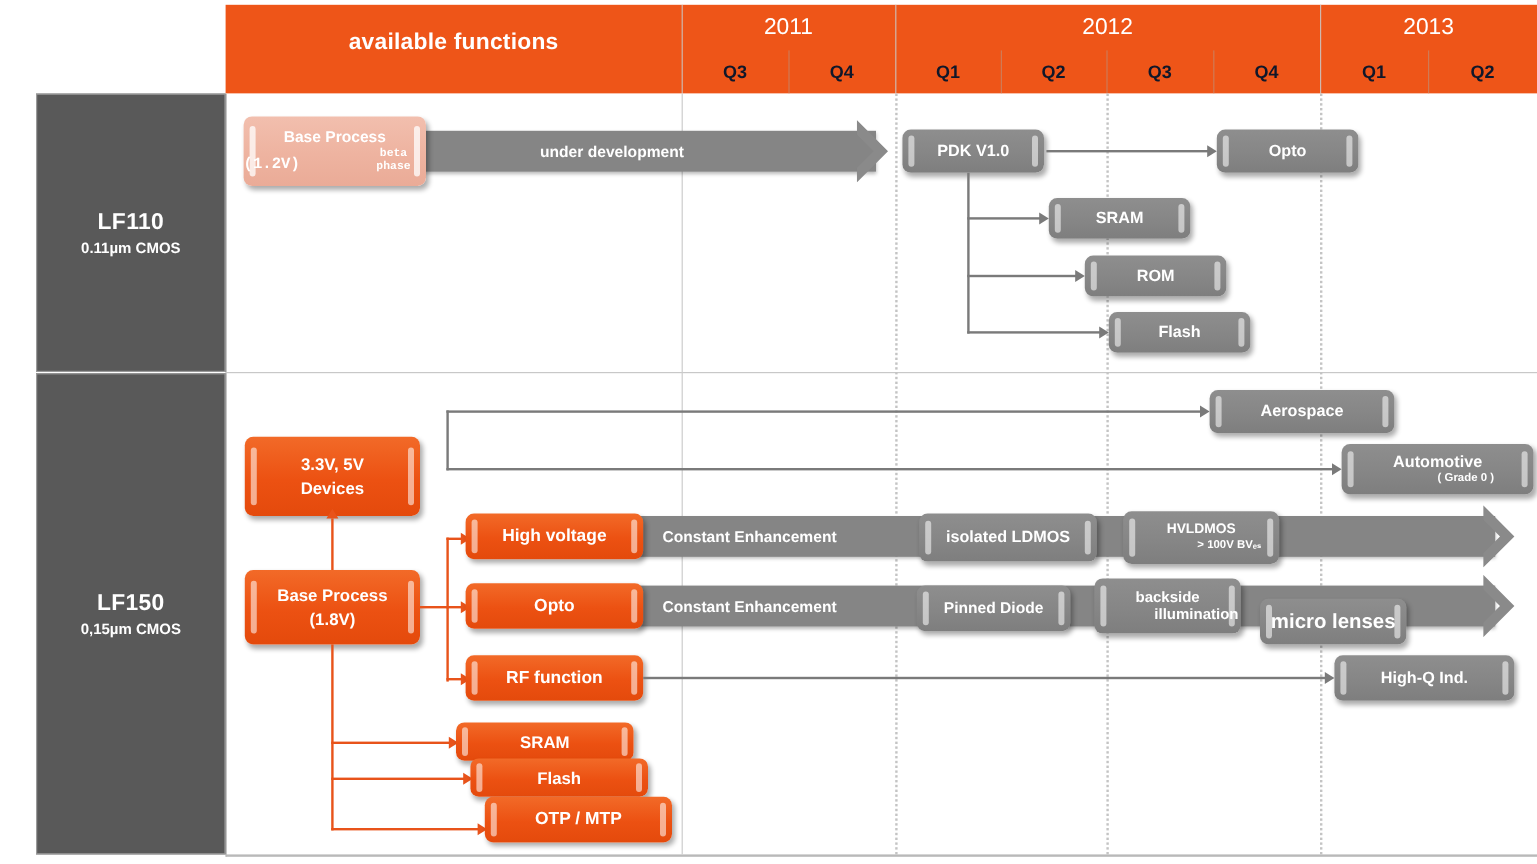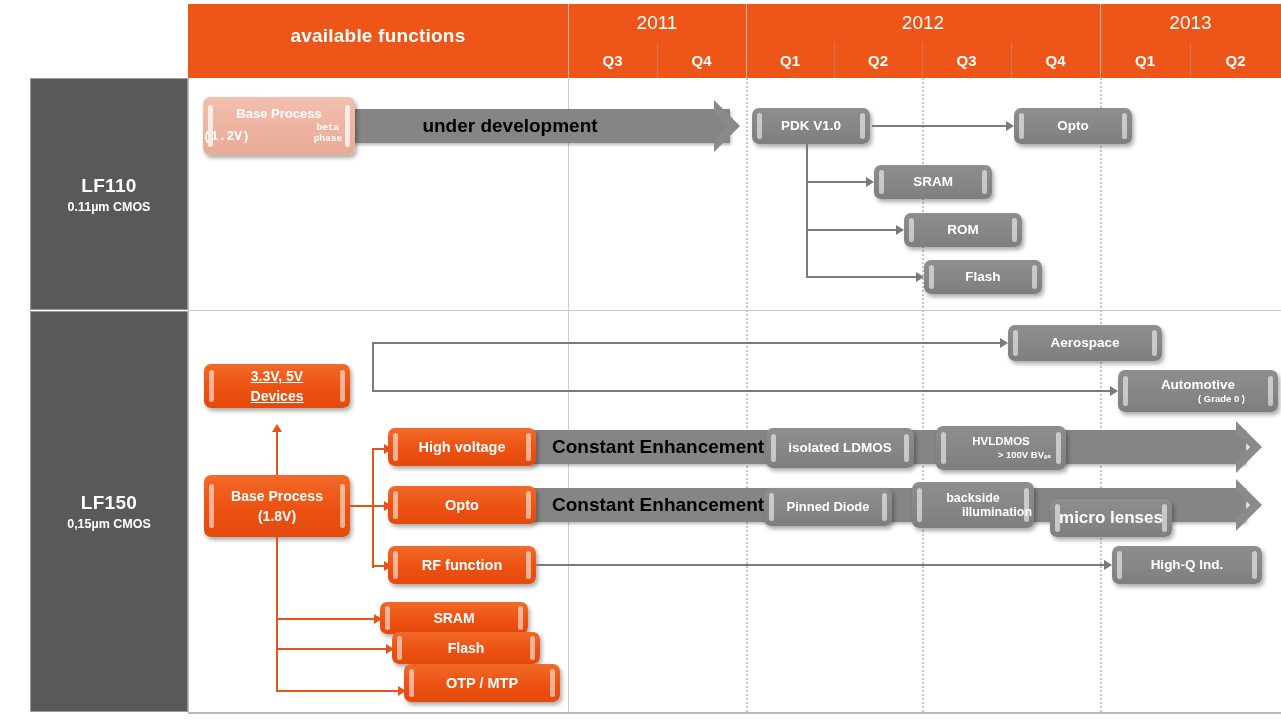--- a/index.html
+++ b/index.html
@@ -13,21 +13,21 @@
   .rowline{position:absolute;left:188px;width:1093px;height:1px;background:#c8c8c8;}
 
   
   .hdr{position:absolute;left:188px;top:4px;width:1093px;height:74px;background:#EE5518;}
   .hdr-fn{position:absolute;left:0;top:0;width:380px;height:64px;
           display:flex;align-items:center;justify-content:center;
           color:#ffffff;font-size:19px;font-weight:bold;letter-spacing:.2px;}
   .yr{position:absolute;top:0;height:38px;display:flex;align-items:center;
       justify-content:center;color:#fff;font-size:19px;font-weight:normal;}
   .qr{position:absolute;top:38px;height:36px;display:flex;align-items:center;
-      justify-content:center;color:#ffffff;font-size:15px;font-weight:bold;}
+      justify-content:center;color:#0f172a;font-size:15px;font-weight:bold;}
   .hsep{position:absolute;top:0;width:1px;height:74px;background:#c9c9c9;opacity:.85;}
   .qsep{position:absolute;top:38px;width:1px;height:36px;background:#d07a55;}
 
   
   .fam{position:absolute;left:30px;width:158px;background:#595959;
        border:1px solid #9a9a9a;box-sizing:border-box;color:#fff;
        display:flex;flex-direction:column;align-items:center;justify-content:center;}
   .fam .t1{font-size:19px;font-weight:bold;letter-spacing:.3px;}
   .fam .t2{font-size:12.5px;font-weight:bold;margin-top:3px;}
 
@@ -47,21 +47,21 @@
   .gray{background:linear-gradient(#8e8e8e,#868686 55%,#7e7e7e);}
   .orange{background:linear-gradient(#f26a28,#ec5112 55%,#e44a0c);}
   .salmon{background:linear-gradient(#f2bfae,#eeb3a0 55%,#eaab97);color:#fff;}
   .salmon::before,.salmon::after{background:rgba(255,255,255,.75);}
 
   
   .bar{position:absolute;height:34px;background:#858585;
        box-shadow:1px 2px 3px rgba(0,0,0,.28);}
   .bar .lbl{position:absolute;left:0;right:0;top:0;bottom:0;
        display:flex;align-items:center;justify-content:center;
-       color:#000000;font-size:19px;font-weight:bold;}
+       color:#ffffff;font-size:13px;font-weight:bold;}
   .head{position:absolute;width:34px;height:52px;}
   .head svg{display:block;}
 
   
   .ln{position:absolute;background:#7a7a7a;}
   .lnO{position:absolute;background:#e8531a;}
   .ah{position:absolute;width:0;height:0;
       border-top:5px solid transparent;border-bottom:5px solid transparent;}
   .ahG{border-left:8px solid #7a7a7a;}
   .ahO{border-left:8px solid #e8531a;}
@@ -158,21 +158,21 @@
   <div class="box gray" style="left:904px;top:213px;width:118px;height:34px;font-size:13.5px;font-weight:bold;">
     <span>ROM</span>
   </div>
 
   <div class="ln" style="left:806px;top:276px;width:112px;height:2px;"></div>
   <div class="ah ahG" style="left:916px;top:272px;"></div>
   <div class="box gray" style="left:924px;top:260px;width:118px;height:34px;font-size:13.5px;font-weight:bold;">
     <span>Flash</span>
   </div>
 
-  <div class="box orange" style="left:204px;top:364px;width:146px;height:44px;font-size:14px;font-weight:bold;text-decoration:underline;">
+  <div class="box orange" style="left:204px;top:364px;width:146px;height:66px;font-size:14px;font-weight:bold;">
     <span>3.3V, 5V</span>
     <span style="margin-top:4px;">Devices</span>
   </div>
   <div class="box orange" style="left:204px;top:475px;width:146px;height:62px;font-size:14px;font-weight:bold;">
     <span>Base Process</span>
     <span style="margin-top:4px;">(1.8V)</span>
   </div>
 
   <div class="lnO" style="left:276px;top:432px;width:2px;height:43px;"></div>
   <div class="ahU" style="left:272px;top:424px;"></div>

